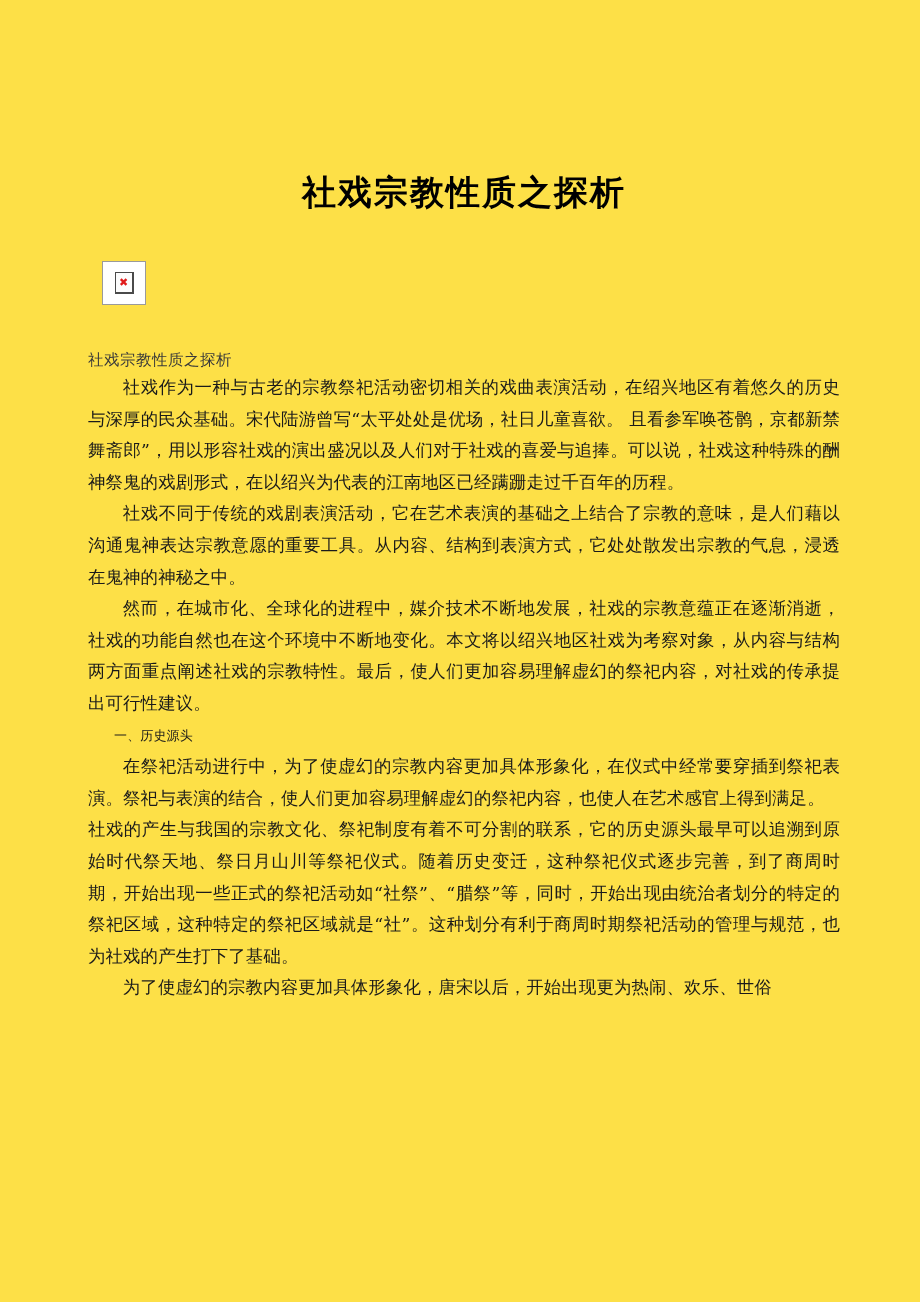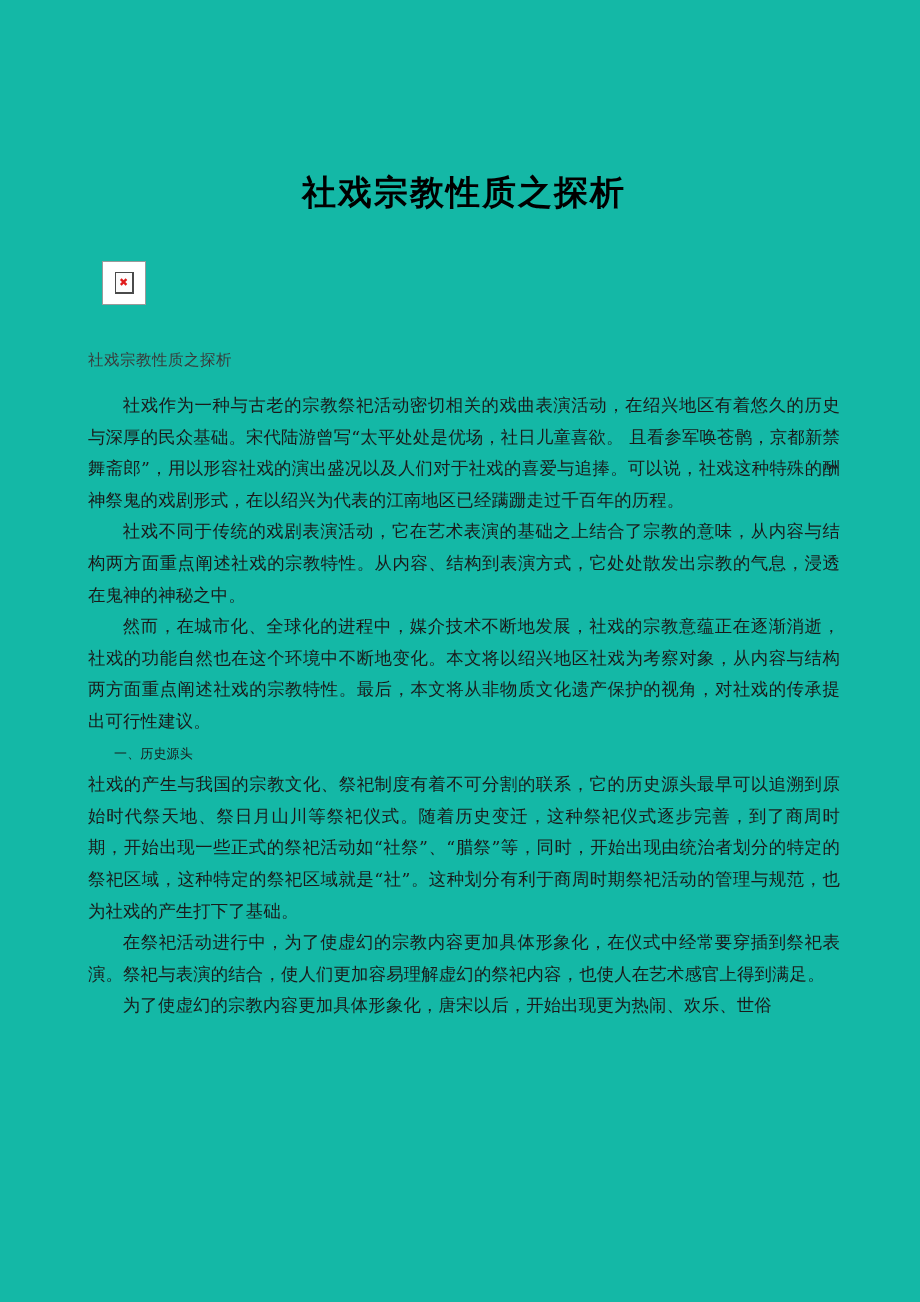--- a/index.html
+++ b/index.html
@@ -8,21 +8,21 @@
     background: #ffffff;
   }
   body {
     font-family: "DejaVu Serif", "Liberation Serif", serif;
     color: #000000;
   }
   .page {
     position: relative;
     width: 920px;
     height: 1302px;
-    background: #14b8a6;
+    background: #fde047;
     overflow: hidden;
     box-sizing: border-box;
   }
   .content {
     position: absolute;
     left: 88px;
     top: 0;
     width: 752px;
   }
   .doc-title {
@@ -71,21 +71,20 @@
     line-height: 1;
   }
   .subtitle-line {
     margin-top: 34px;
     font-size: 15.5px;
     line-height: 1.5;
     color: #3a3a3a;
     letter-spacing: 0.5px;
   }
   .body-block {
-    margin-top: 18px;
   }
   p.para {
     margin: 0 0 0 0;
     font-size: 17.4px;
     line-height: 31.6px;
     text-align: justify;
     text-justify: inter-ideograph;
     text-indent: 2em;
     letter-spacing: 0.15px;
     color: #1a1a1a;
@@ -122,27 +121,27 @@
         </div>
       </div>
     </div>
 
     <div class="subtitle-line">社戏宗教性质之探析</div>
 
     <div class="body-block">
 
       <p class="para">社戏作为一种与古老的宗教祭祀活动密切相关的戏曲表演活动，在绍兴地区有着悠久的历史与深厚的民众基础。宋代陆游曾写“太平处处是优场，社日儿童喜欲。 且看参军唤苍鹘，京都新禁舞斋郎”，用以形容社戏的演出盛况以及人们对于社戏的喜爱与追捧。可以说，社戏这种特殊的酬神祭鬼的戏剧形式，在以绍兴为代表的江南地区已经蹒跚走过千百年的历程。</p>
 
-      <p class="para">社戏不同于传统的戏剧表演活动，它在艺术表演的基础之上结合了宗教的意味，从内容与结构两方面重点阐述社戏的宗教特性。从内容、结构到表演方式，它处处散发出宗教的气息，浸透在鬼神的神秘之中。</p>
+      <p class="para">社戏不同于传统的戏剧表演活动，它在艺术表演的基础之上结合了宗教的意味，是人们藉以沟通鬼神表达宗教意愿的重要工具。从内容、结构到表演方式，它处处散发出宗教的气息，浸透在鬼神的神秘之中。</p>
 
-      <p class="para">然而，在城市化、全球化的进程中，媒介技术不断地发展，社戏的宗教意蕴正在逐渐消逝，社戏的功能自然也在这个环境中不断地变化。本文将以绍兴地区社戏为考察对象，从内容与结构两方面重点阐述社戏的宗教特性。最后，本文将从非物质文化遗产保护的视角，对社戏的传承提出可行性建议。</p>
+      <p class="para">然而，在城市化、全球化的进程中，媒介技术不断地发展，社戏的宗教意蕴正在逐渐消逝，社戏的功能自然也在这个环境中不断地变化。本文将以绍兴地区社戏为考察对象，从内容与结构两方面重点阐述社戏的宗教特性。最后，使人们更加容易理解虚幻的祭祀内容，对社戏的传承提出可行性建议。</p>
 
       <h2 class="section-heading">一、历史源头</h2>
 
+      <p class="para">在祭祀活动进行中，为了使虚幻的宗教内容更加具体形象化，在仪式中经常要穿插到祭祀表演。祭祀与表演的结合，使人们更加容易理解虚幻的祭祀内容，也使人在艺术感官上得到满足。</p>
+
       <p class="para no-indent" style="text-indent:0;">社戏的产生与我国的宗教文化、祭祀制度有着不可分割的联系，它的历史源头最早可以追溯到原始时代祭天地、祭日月山川等祭祀仪式。随着历史变迁，这种祭祀仪式逐步完善，到了商周时期，开始出现一些正式的祭祀活动如“社祭”、“腊祭”等，同时，开始出现由统治者划分的特定的祭祀区域，这种特定的祭祀区域就是“社”。这种划分有利于商周时期祭祀活动的管理与规范，也为社戏的产生打下了基础。</p>
-
-      <p class="para">在祭祀活动进行中，为了使虚幻的宗教内容更加具体形象化，在仪式中经常要穿插到祭祀表演。祭祀与表演的结合，使人们更加容易理解虚幻的祭祀内容，也使人在艺术感官上得到满足。</p>
 
       <p class="para clipped">为了使虚幻的宗教内容更加具体形象化，唐宋以后，开始出现更为热闹、欢乐、世俗</p>
 
     </div>
   </div>
 </div>
 
 </body></html>

